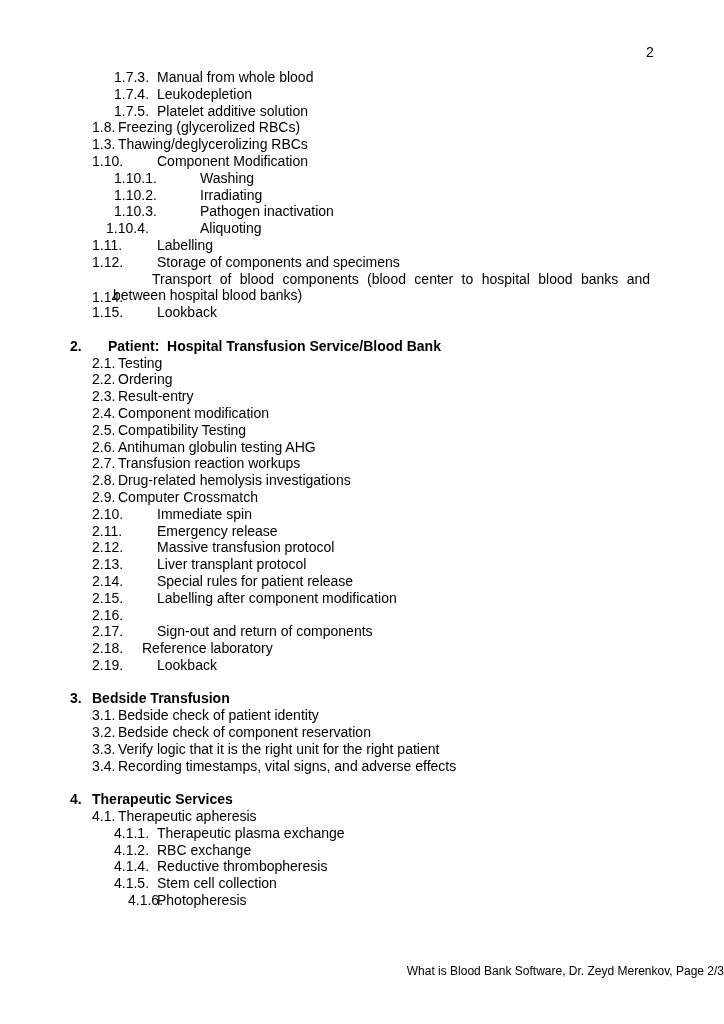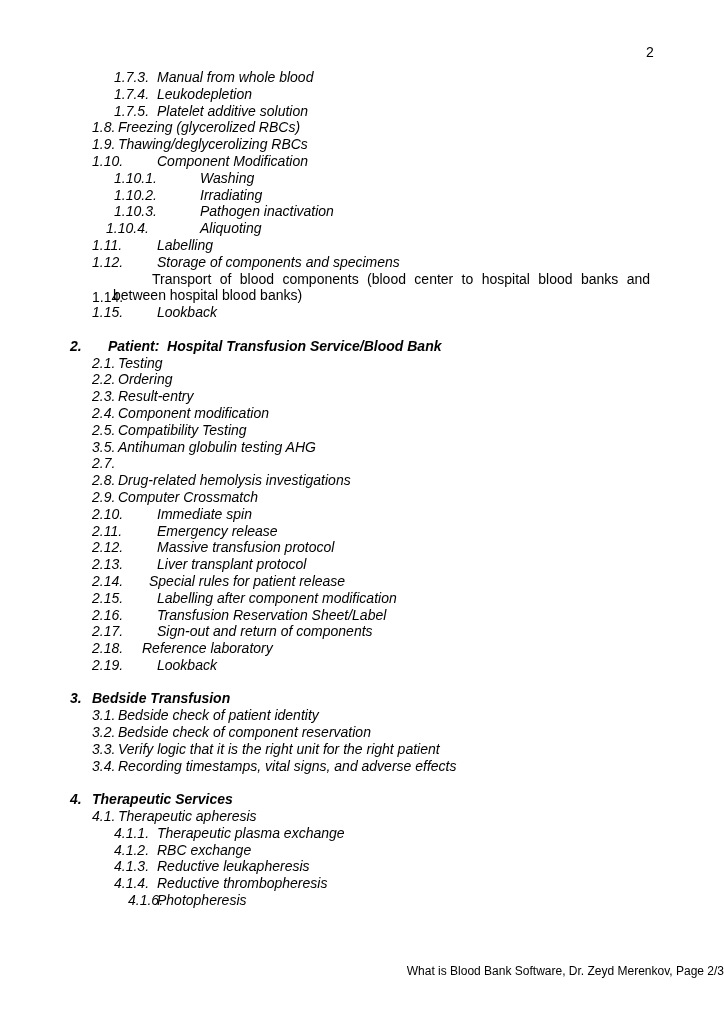--- a/index.html
+++ b/index.html
@@ -1,20 +1,20 @@
 <!DOCTYPE html>
 <html><head>
   <meta charset="utf-8">
   <style>
     html, body { margin: 0; padding: 0; background: #ffffff; }
     body { width: 724px; height: 1024px; position: relative; overflow: hidden;
            font-family: "Liberation Sans", sans-serif; color: #000; }
     .page-number { position: absolute; top: 44px; left: 646px; font-size: 14px; }
     .outline { position: absolute; top: 69px; left: 0; width: 724px; }
-    .line { position: relative; height: 16.8px; line-height: 16.8px; font-size: 14px; white-space: nowrap; font-style: italic; }
+    .line { position: relative; height: 16.8px; line-height: 16.8px; font-size: 14px; white-space: nowrap; }
     .num { position: absolute; }
     .txt { position: absolute; }
     .bold { font-weight: bold; }
     .wrap-line { position: relative; font-size: 14px; line-height: 16.8px; }
     .wrap-line .num { position: absolute; left: 92px; top: 18px; }
     .wrap-line .txt-block { margin-left: 113px; width: 537px; text-indent: 39px; text-align: justify; text-align-last: left; white-space: normal; }
     .gap { height: 16.8px; }
     .footer { position: absolute; top: 964px; left: 0; width: 724px; text-align: right; font-size: 12px; }
   </style>
 </head>
@@ -34,21 +34,21 @@
     </div>
   <div class="line">
       <span class="num" style="left:114px">1.7.5.</span>
       <span class="txt" style="left:157px">Platelet additive solution</span>
     </div>
   <div class="line">
       <span class="num" style="left:92px">1.8.</span>
       <span class="txt" style="left:118px">Freezing (glycerolized RBCs)</span>
     </div>
   <div class="line">
-      <span class="num" style="left:92px">1.9.</span>
+      <span class="num" style="left:92px">1.3.</span>
       <span class="txt" style="left:118px">Thawing/deglycerolizing RBCs</span>
     </div>
   <div class="line">
       <span class="num" style="left:92px">1.10.</span>
       <span class="txt" style="left:157px">Component Modification</span>
     </div>
   <div class="line">
       <span class="num" style="left:114px">1.10.1.</span>
       <span class="txt" style="left:200px">Washing</span>
     </div>
@@ -101,25 +101,26 @@
     </div>
   <div class="line">
       <span class="num" style="left:92px">2.4.</span>
       <span class="txt" style="left:118px">Component modification</span>
     </div>
   <div class="line">
       <span class="num" style="left:92px">2.5.</span>
       <span class="txt" style="left:118px">Compatibility Testing</span>
     </div>
   <div class="line">
-      <span class="num" style="left:92px">3.5.</span>
+      <span class="num" style="left:92px">2.6.</span>
       <span class="txt" style="left:118px">Antihuman globulin testing AHG</span>
     </div>
   <div class="line">
       <span class="num" style="left:92px">2.7.</span>
+      <span class="txt" style="left:118px">Transfusion reaction workups</span>
     </div>
   <div class="line">
       <span class="num" style="left:92px">2.8.</span>
       <span class="txt" style="left:118px">Drug-related hemolysis investigations</span>
     </div>
   <div class="line">
       <span class="num" style="left:92px">2.9.</span>
       <span class="txt" style="left:118px">Computer Crossmatch</span>
     </div>
   <div class="line">
@@ -133,29 +134,28 @@
   <div class="line">
       <span class="num" style="left:92px">2.12.</span>
       <span class="txt" style="left:157px">Massive transfusion protocol</span>
     </div>
   <div class="line">
       <span class="num" style="left:92px">2.13.</span>
       <span class="txt" style="left:157px">Liver transplant protocol</span>
     </div>
   <div class="line">
       <span class="num" style="left:92px">2.14.</span>
-      <span class="txt" style="left:149px">Special rules for patient release</span>
+      <span class="txt" style="left:157px">Special rules for patient release</span>
     </div>
   <div class="line">
       <span class="num" style="left:92px">2.15.</span>
       <span class="txt" style="left:157px">Labelling after component modification</span>
     </div>
   <div class="line">
       <span class="num" style="left:92px">2.16.</span>
-      <span class="txt" style="left:157px">Transfusion Reservation Sheet/Label</span>
     </div>
   <div class="line">
       <span class="num" style="left:92px">2.17.</span>
       <span class="txt" style="left:157px">Sign-out and return of components</span>
     </div>
   <div class="line">
       <span class="num" style="left:92px">2.18.</span>
       <span class="txt" style="left:142px">Reference laboratory</span>
     </div>
   <div class="line">
@@ -198,26 +198,26 @@
     </div>
   <div class="line">
       <span class="num" style="left:114px">4.1.1.</span>
       <span class="txt" style="left:157px">Therapeutic plasma exchange</span>
     </div>
   <div class="line">
       <span class="num" style="left:114px">4.1.2.</span>
       <span class="txt" style="left:157px">RBC exchange</span>
     </div>
   <div class="line">
-      <span class="num" style="left:114px">4.1.3.</span>
-      <span class="txt" style="left:157px">Reductive leukapheresis</span>
-    </div>
-  <div class="line">
       <span class="num" style="left:114px">4.1.4.</span>
       <span class="txt" style="left:157px">Reductive thrombopheresis</span>
     </div>
   <div class="line">
+      <span class="num" style="left:114px">4.1.5.</span>
+      <span class="txt" style="left:157px">Stem cell collection</span>
+    </div>
+  <div class="line">
       <span class="num" style="left:128px">4.1.6.</span>
       <span class="txt" style="left:157px">Photopheresis</span>
     </div>
 </div>
 
 <div class="footer">What is Blood Bank Software, Dr. Zeyd Merenkov, Page 2/3</div>
 
 </body></html>

